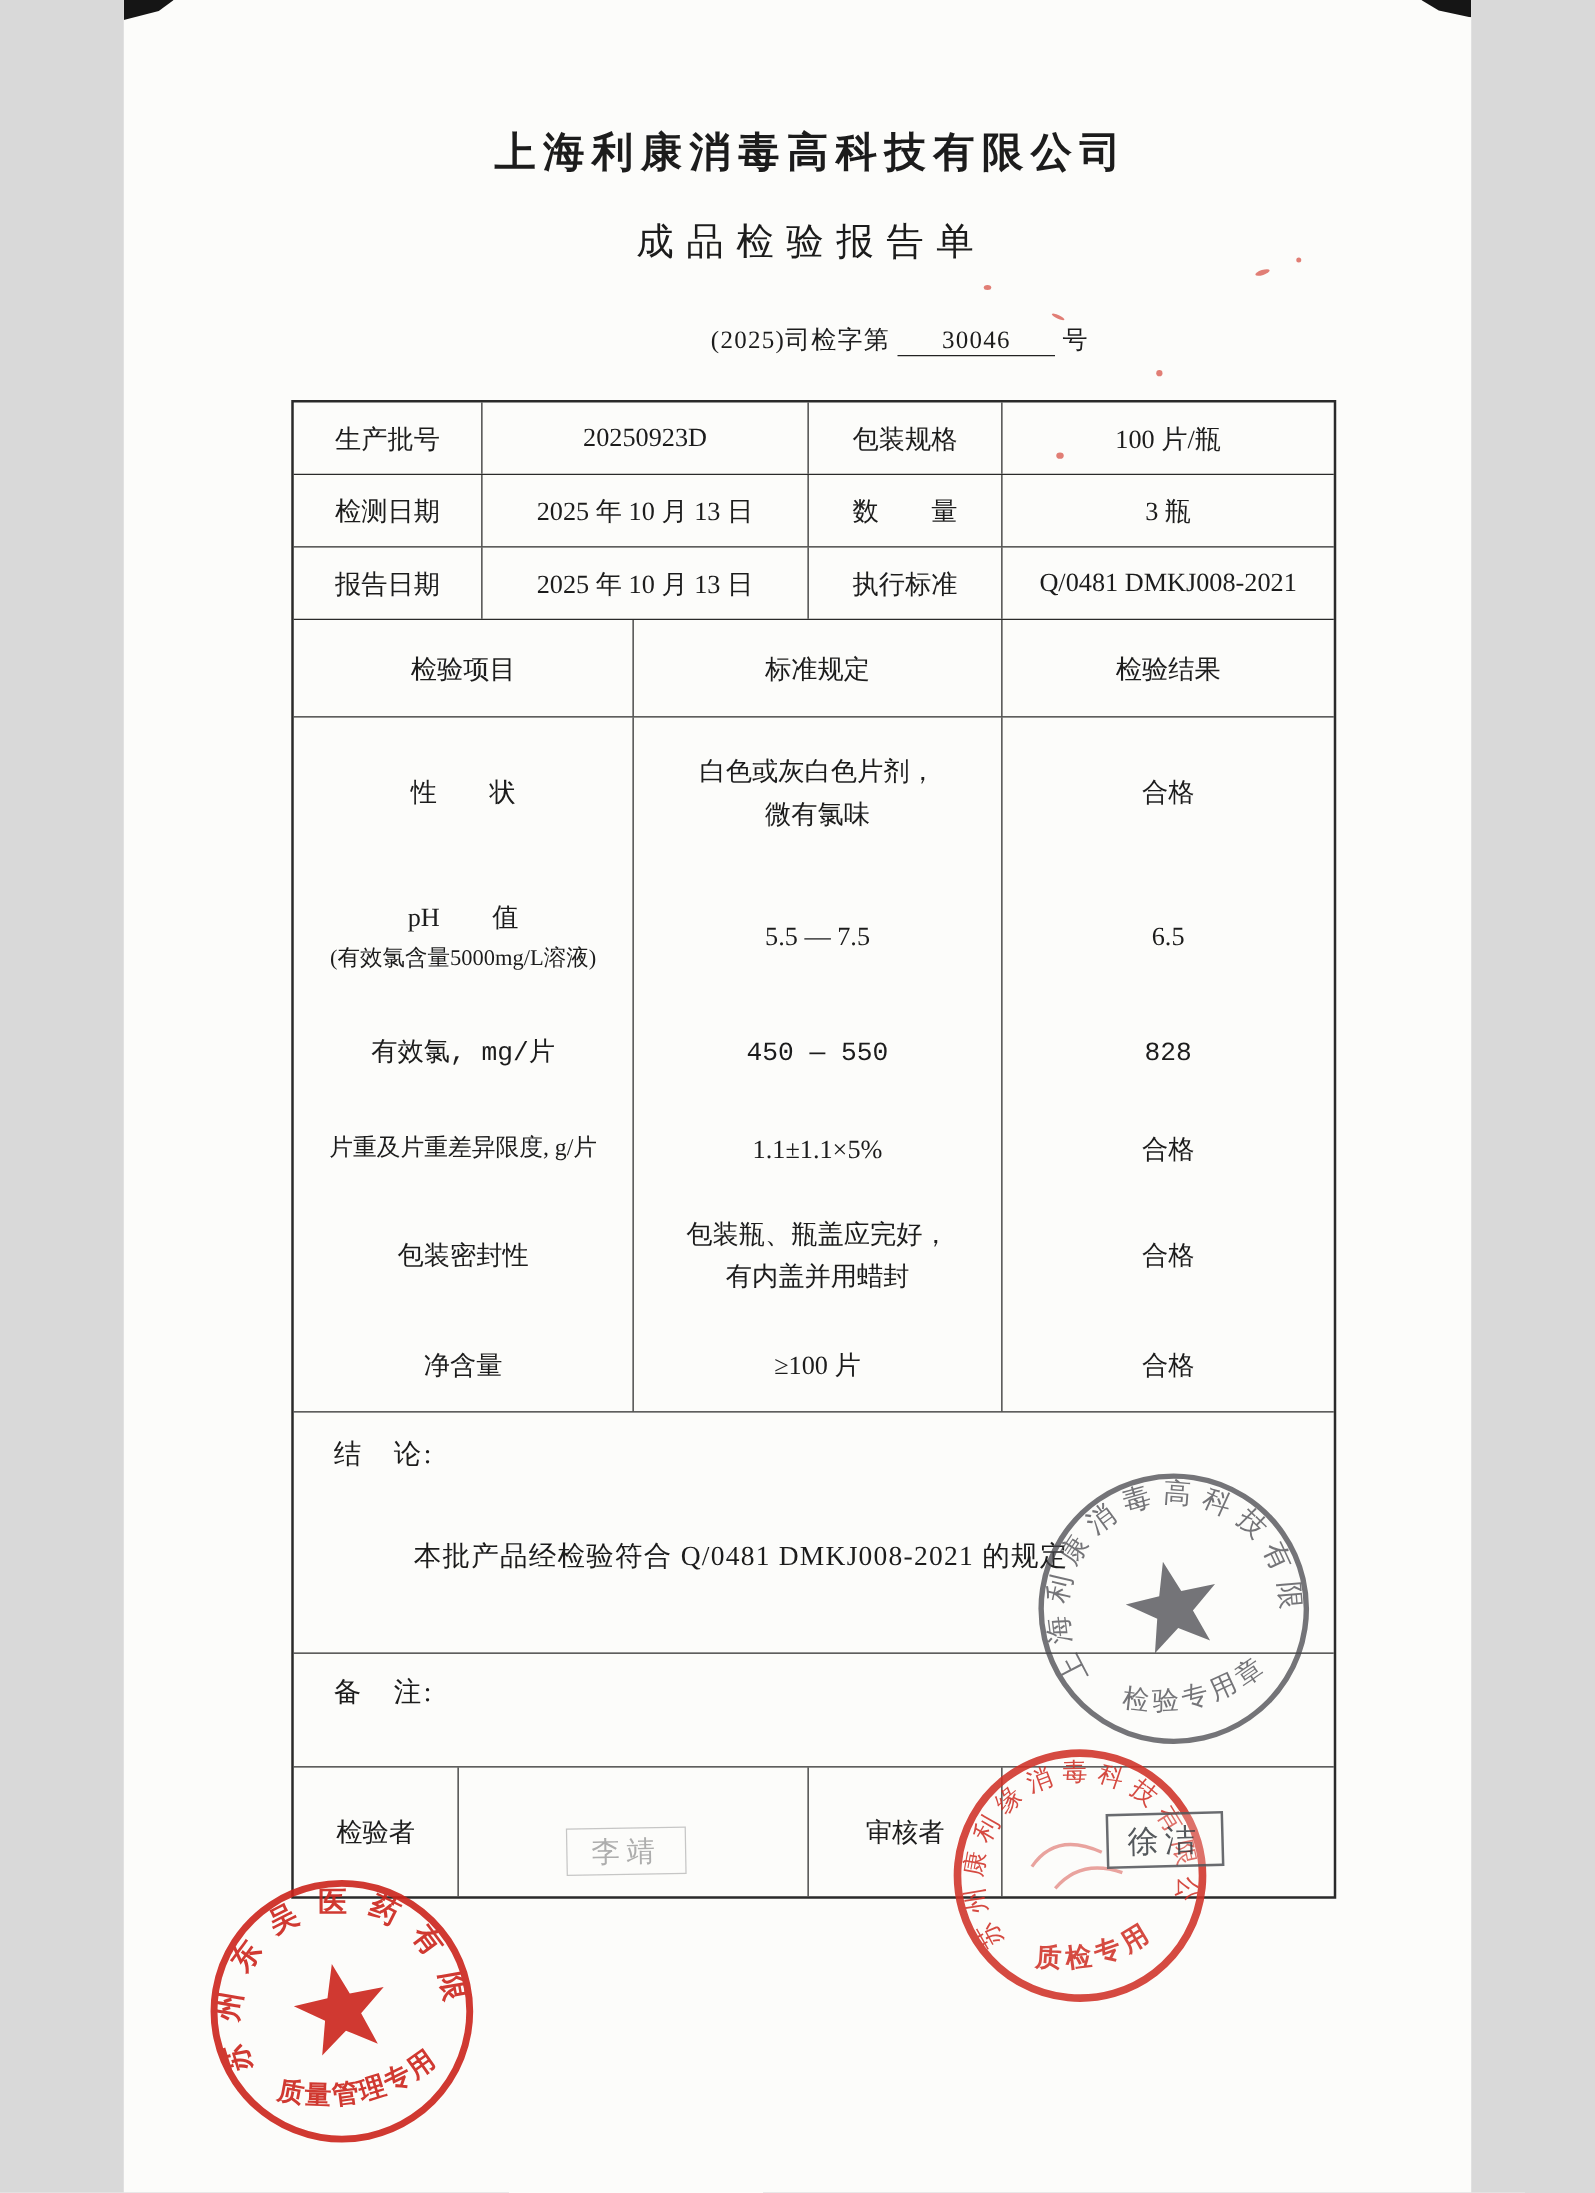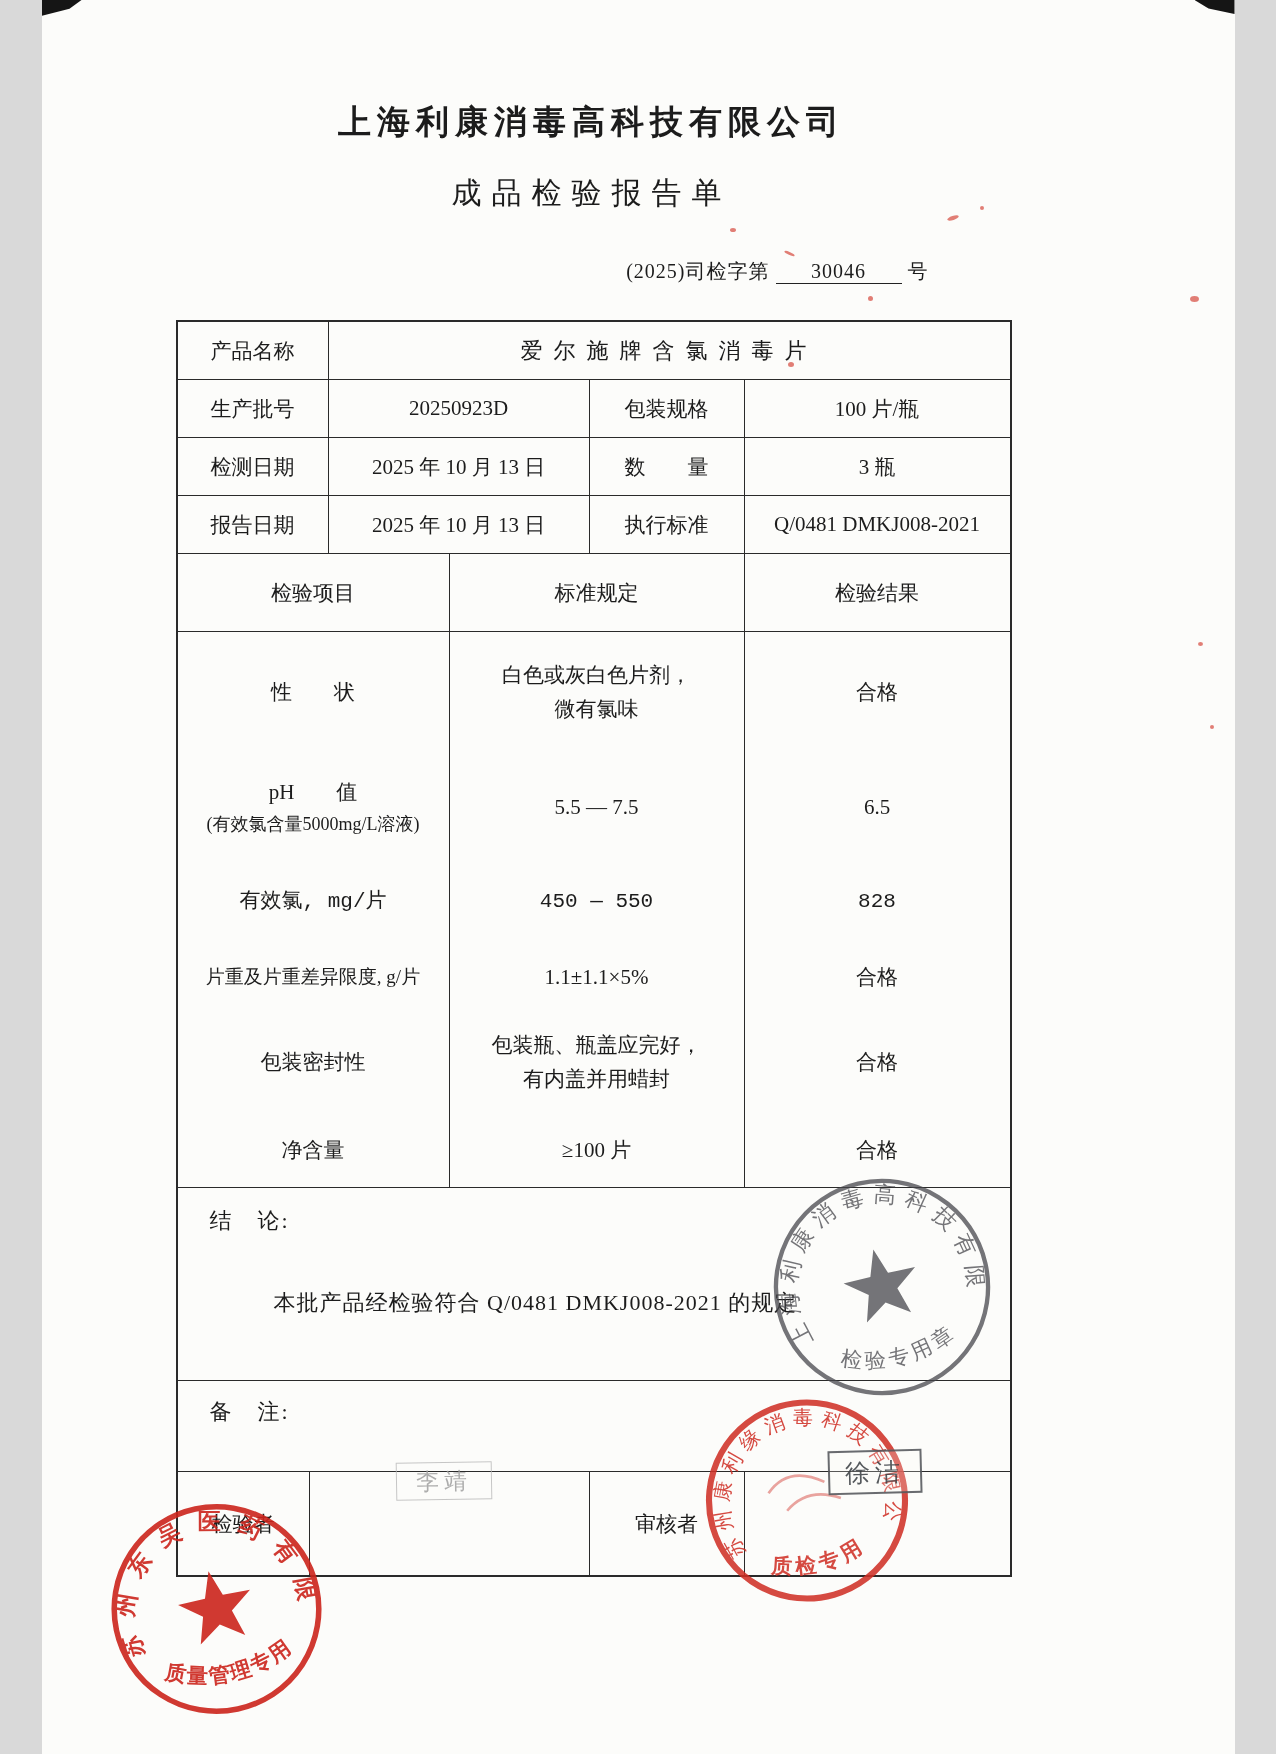--- a/index.html
+++ b/index.html
@@ -1,17 +1,17 @@
 <!DOCTYPE html>
 <html><head>
 <meta charset="utf-8">
 <style>
   html,body{margin:0;padding:0;background:#d9d9d9;}
   .sheet{
-    position:relative;width:1193px;height:1754px;margin:0 auto;
+    position:relative;width:1078px;height:1754px;margin:0 auto;
     background:#fcfcfa;overflow:hidden;
     font-family:"Liberation Serif","DejaVu Serif",serif;color:#1c1c1c;
   }
   .corner{position:absolute;background:#151515;}
   .corner.tl{left:0;top:0;width:40px;height:16px;clip-path:polygon(0 0,100% 0,70% 55%,0 100%);}
   .corner.tr{right:0;top:0;width:40px;height:14px;clip-path:polygon(0 0,100% 0,100% 100%,35% 60%);}
   .titleblock{position:absolute;left:134px;top:100px;width:832px;text-align:center;}
   .company-title{font-size:33px;font-weight:700;letter-spacing:6px;}
   .doc-title{font-size:30px;font-weight:400;letter-spacing:10px;margin-top:28px;}
   .report-no{position:absolute;top:258px;right:306px;font-size:20px;letter-spacing:1px;}
@@ -71,24 +71,20 @@
   </div>
 
   <div class="report-no">
     <span>(2025)司检字第</span>
     <span class="num">30046</span>
     <span>号</span>
   </div>
 
   <div class="big-table">
 
-    <div class="trow r-product">
-      <div class="cell">产品名称</div>
-      <div class="cell product-val">爱尔施牌含氯消毒片</div>
-    </div>
 
     <div class="trow r-info">
       <div class="cell">生产批号</div>
       <div class="cell mono-val">20250923D</div>
       <div class="cell">包装规格</div>
       <div class="cell">100 片/瓶</div>
     </div>
 
     <div class="trow r-info">
       <div class="cell">检测日期</div>

